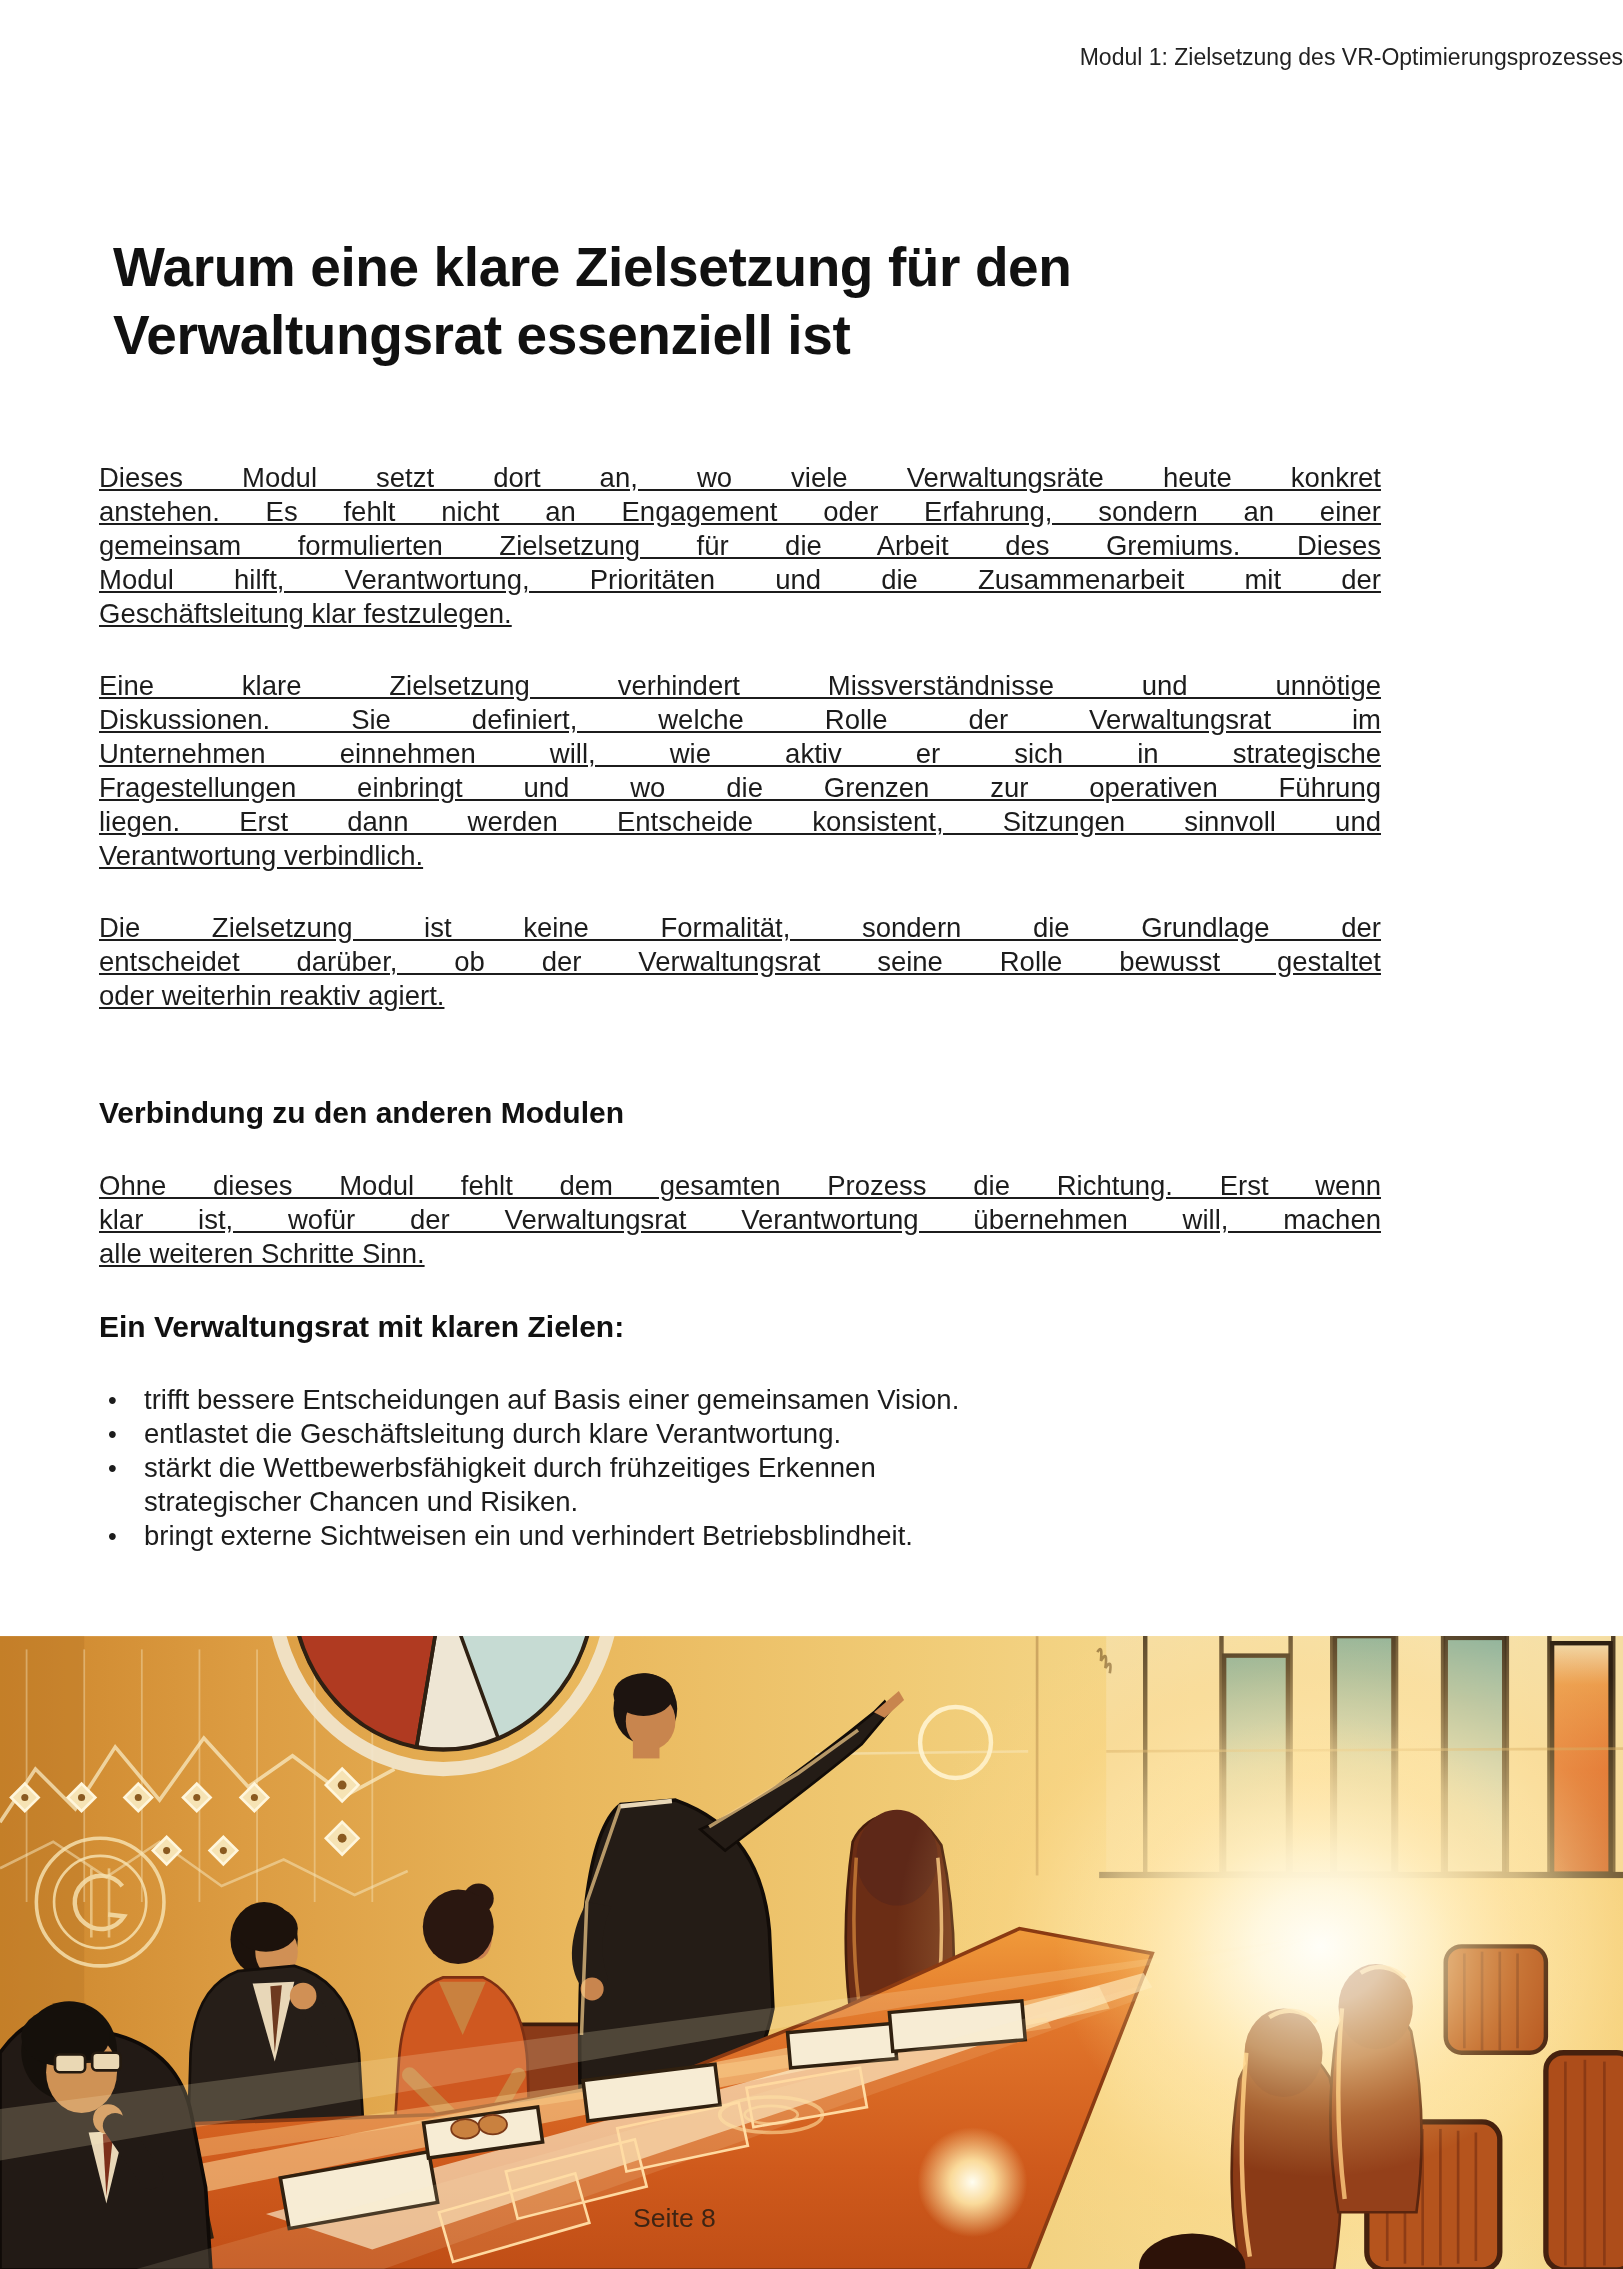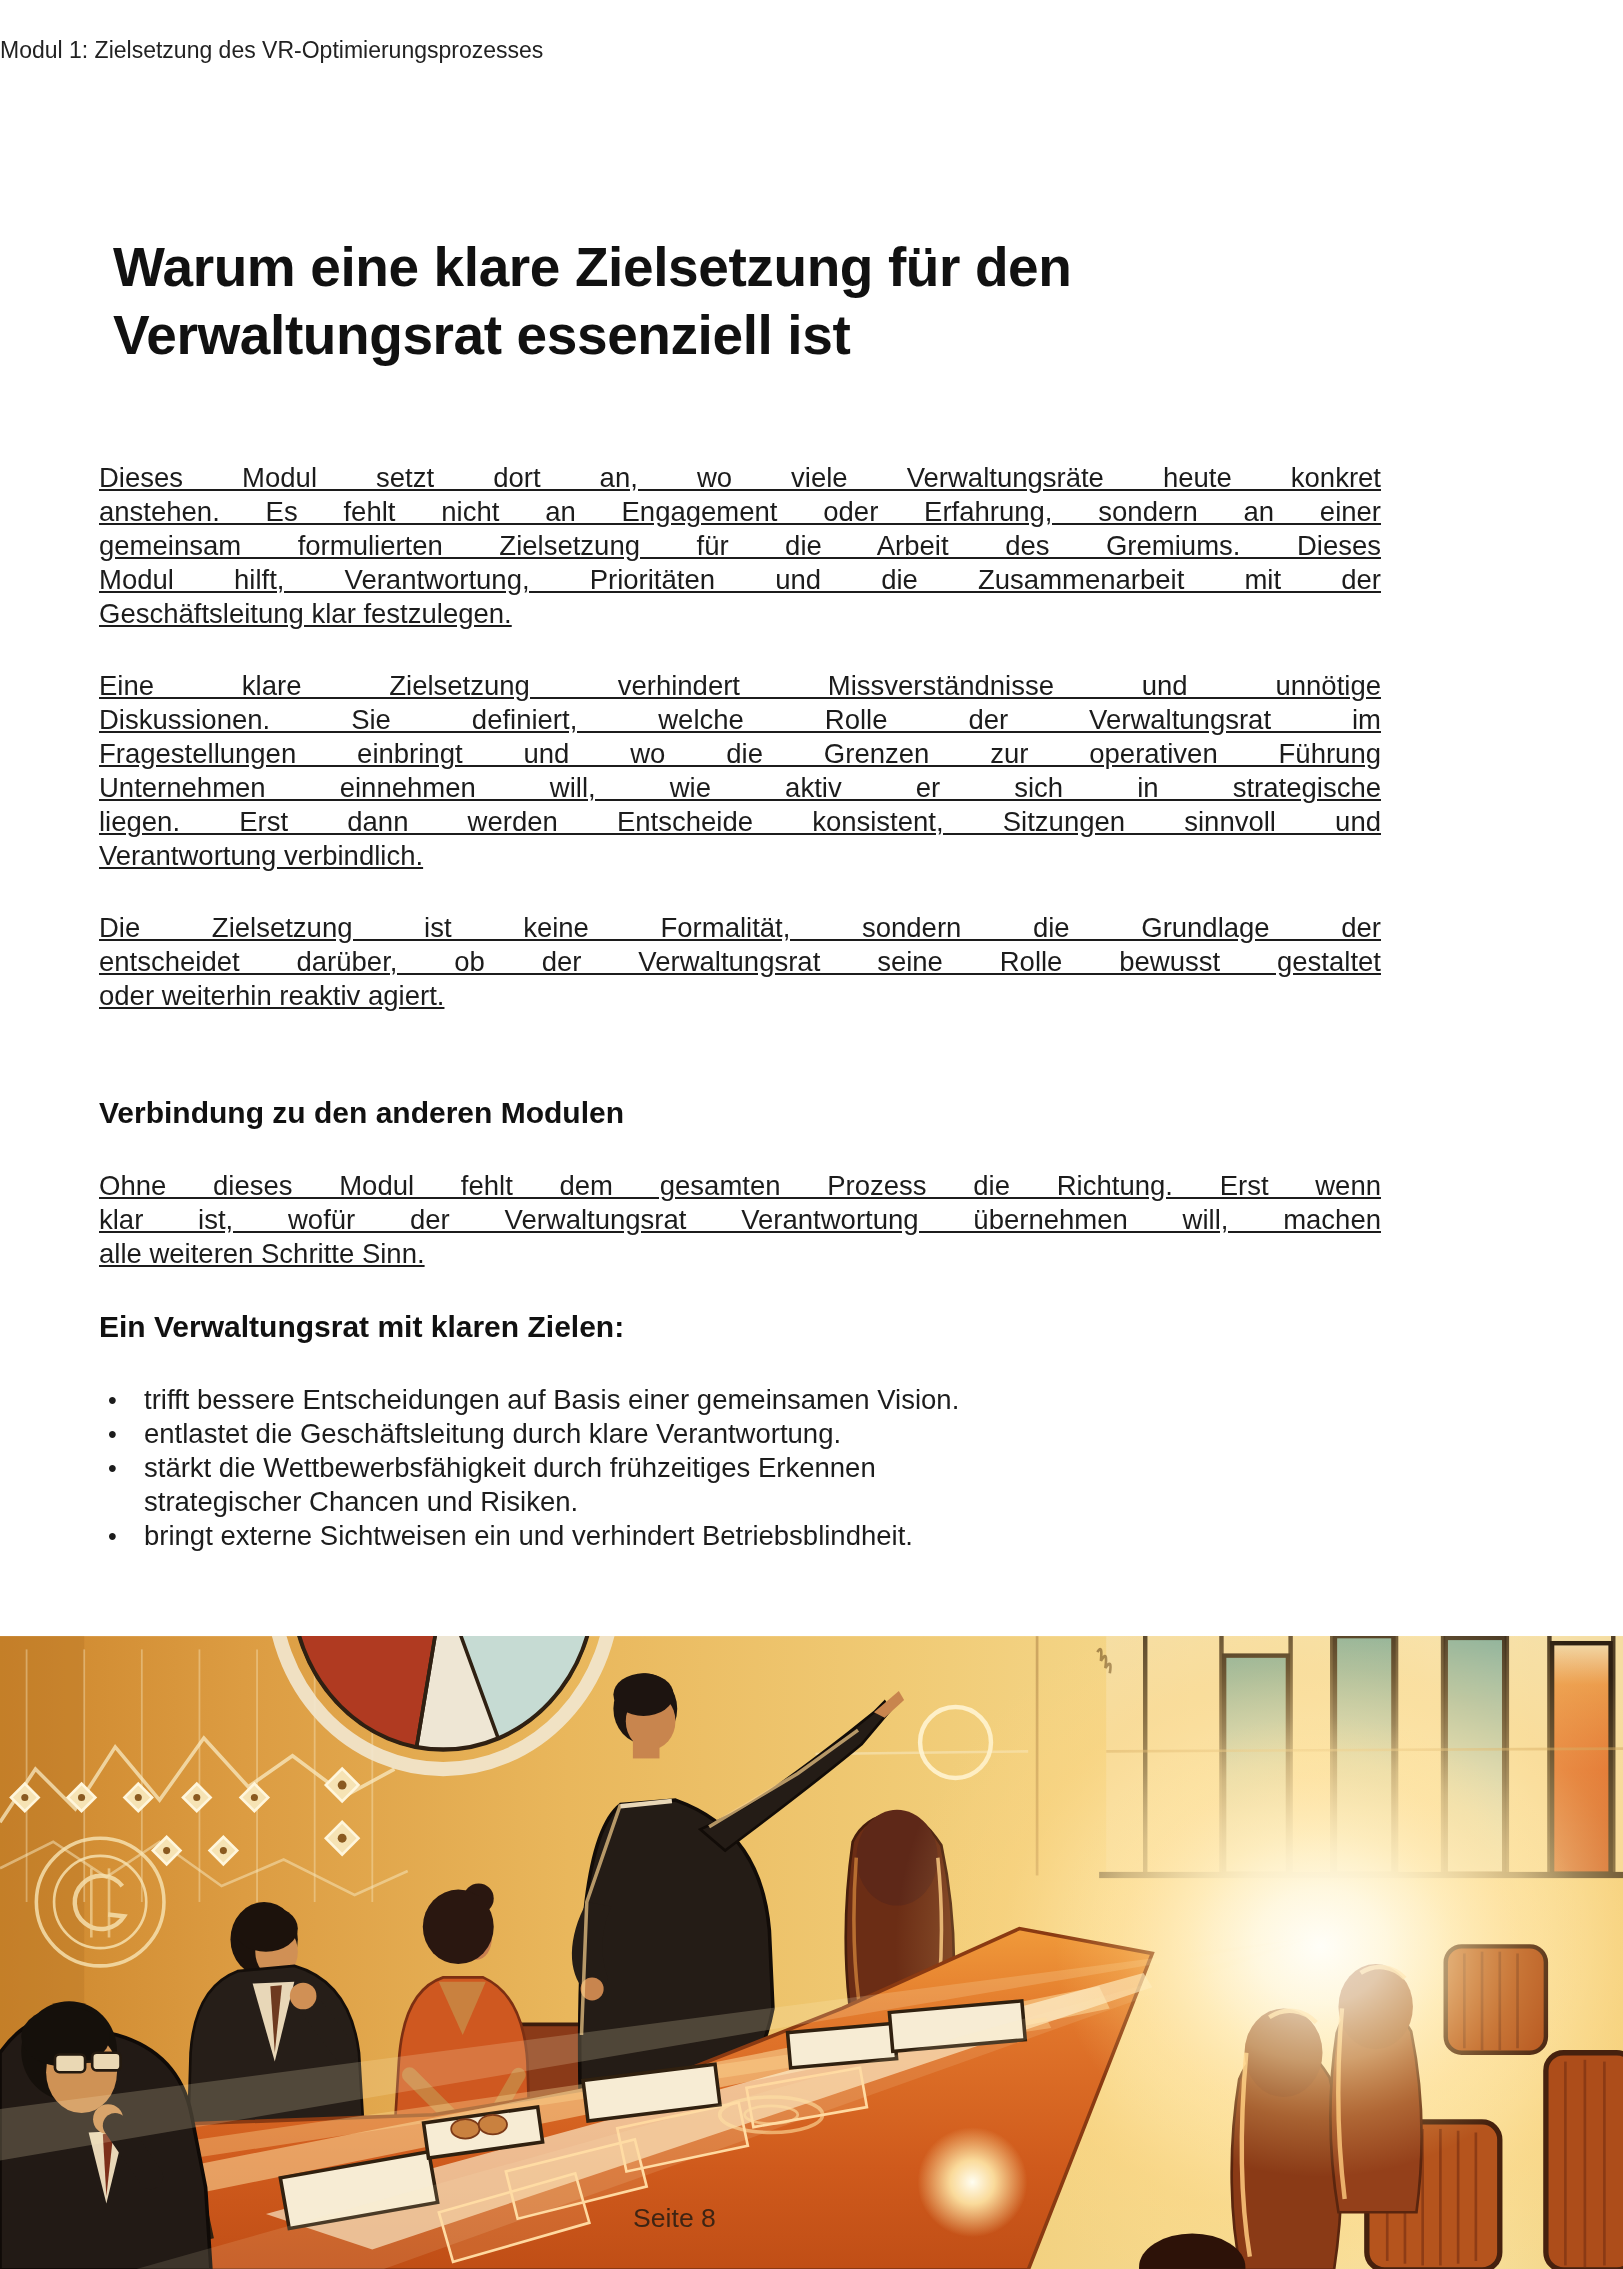--- a/index.html
+++ b/index.html
@@ -1,19 +1,19 @@
 <!DOCTYPE html>
 <html lang="de" style="font-size:14px"><head>
 <meta charset="utf-8">
 <style>
   html,body{margin:0;padding:0;background:#ffffff;}
   body{width:1623px;height:2270px;font-family:"Liberation Sans",sans-serif;color:#1c1c1c;}
   .page{position:relative;width:1623px;height:2270px;background:#ffffff;overflow:hidden;}
 
-  .hdr{position:absolute;top:36px;left:0;width:1623px;text-align:left;
+  .hdr{position:absolute;top:43px;left:0;width:1623px;text-align:right;
        font-size:23px;line-height:28px;color:#222;}
 
   h1.title{position:absolute;top:219px;left:99px;width:1197px;margin:14px;
        font-size:55px;line-height:68px;font-weight:bold;letter-spacing:-0.4px;color:#111;}
   h1.title .ln{white-space:nowrap;text-align:left;}
 
   .article{position:absolute;top:461px;left:99px;width:1282px;
        font-size:27.5px;line-height:34px;}
   .para{margin:0 0 38px 0;text-decoration:underline;}
   .para .ln{text-align:justify;text-align-last:justify;text-justify:inter-word;}
@@ -50,22 +50,22 @@
     <div class="para">
         <div class="ln">Dieses Modul setzt dort an, wo viele Verwaltungsräte heute konkret</div>
         <div class="ln">anstehen. Es fehlt nicht an Engagement oder Erfahrung, sondern an einer</div>
         <div class="ln">gemeinsam formulierten Zielsetzung für die Arbeit des Gremiums. Dieses</div>
         <div class="ln">Modul hilft, Verantwortung, Prioritäten und die Zusammenarbeit mit der</div>
         <div class="ln">Geschäftsleitung klar festzulegen.</div>
       </div>
     <div class="para">
         <div class="ln">Eine klare Zielsetzung verhindert Missverständnisse und unnötige</div>
         <div class="ln">Diskussionen. Sie definiert, welche Rolle der Verwaltungsrat im</div>
+        <div class="ln">Unternehmen einnehmen will, wie aktiv er sich in strategische</div>
         <div class="ln">Fragestellungen einbringt und wo die Grenzen zur operativen Führung</div>
-        <div class="ln">Unternehmen einnehmen will, wie aktiv er sich in strategische</div>
         <div class="ln">liegen. Erst dann werden Entscheide konsistent, Sitzungen sinnvoll und</div>
         <div class="ln">Verantwortung verbindlich.</div>
       </div>
     <div class="para">
         <div class="ln">Die Zielsetzung ist keine Formalität, sondern die Grundlage der</div>
         <div class="ln">entscheidet darüber, ob der Verwaltungsrat seine Rolle bewusst gestaltet</div>
         <div class="ln">oder weiterhin reaktiv agiert.</div>
       </div>
 
     <h3 class="s1">Verbindung zu den anderen Modulen</h3>

